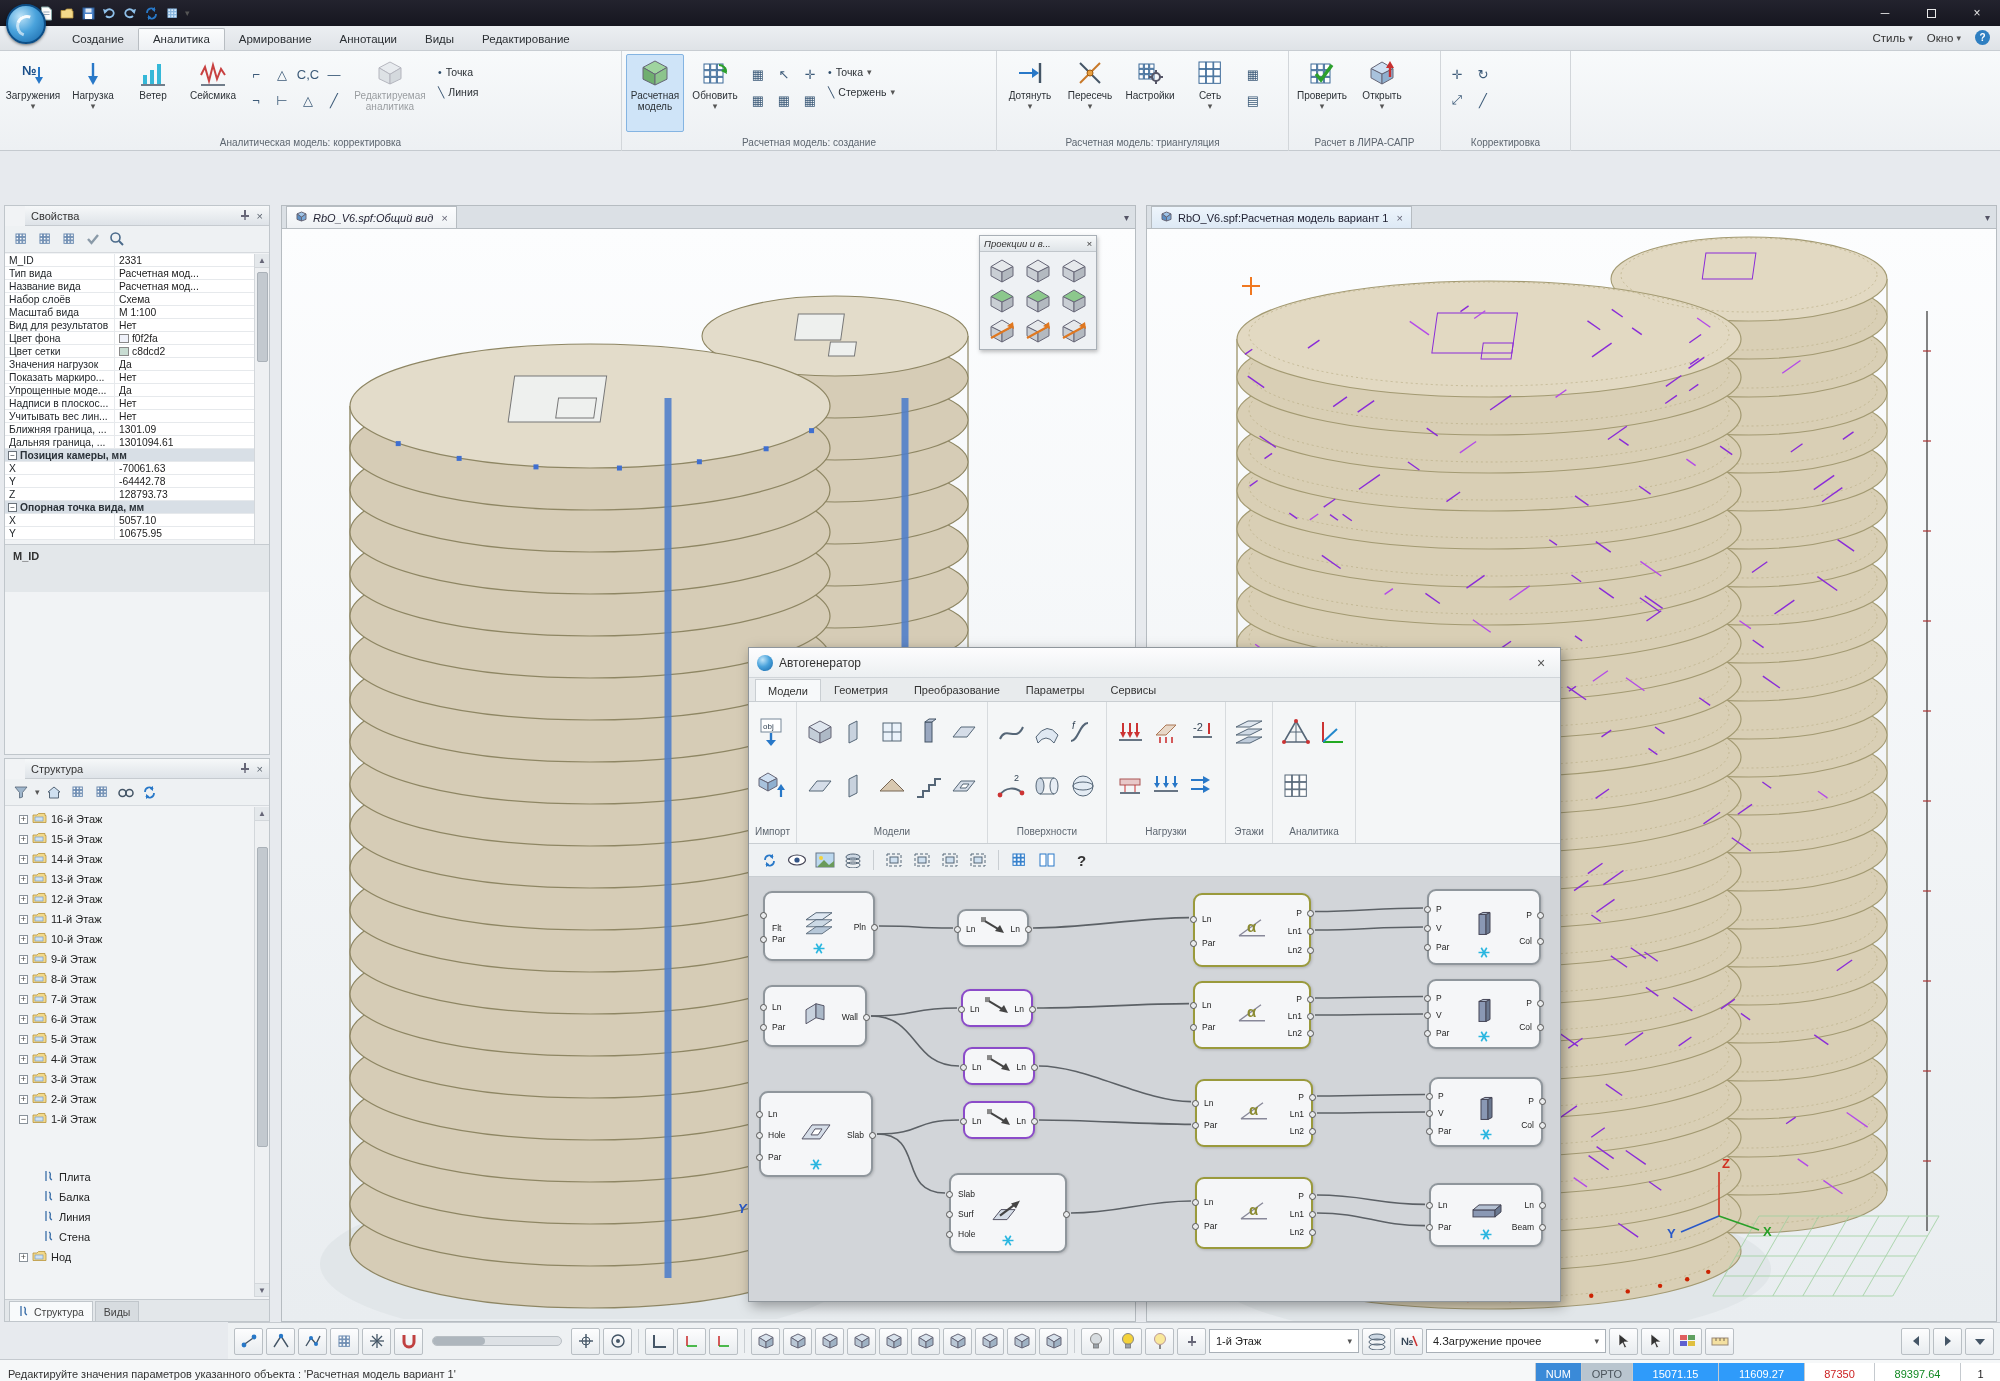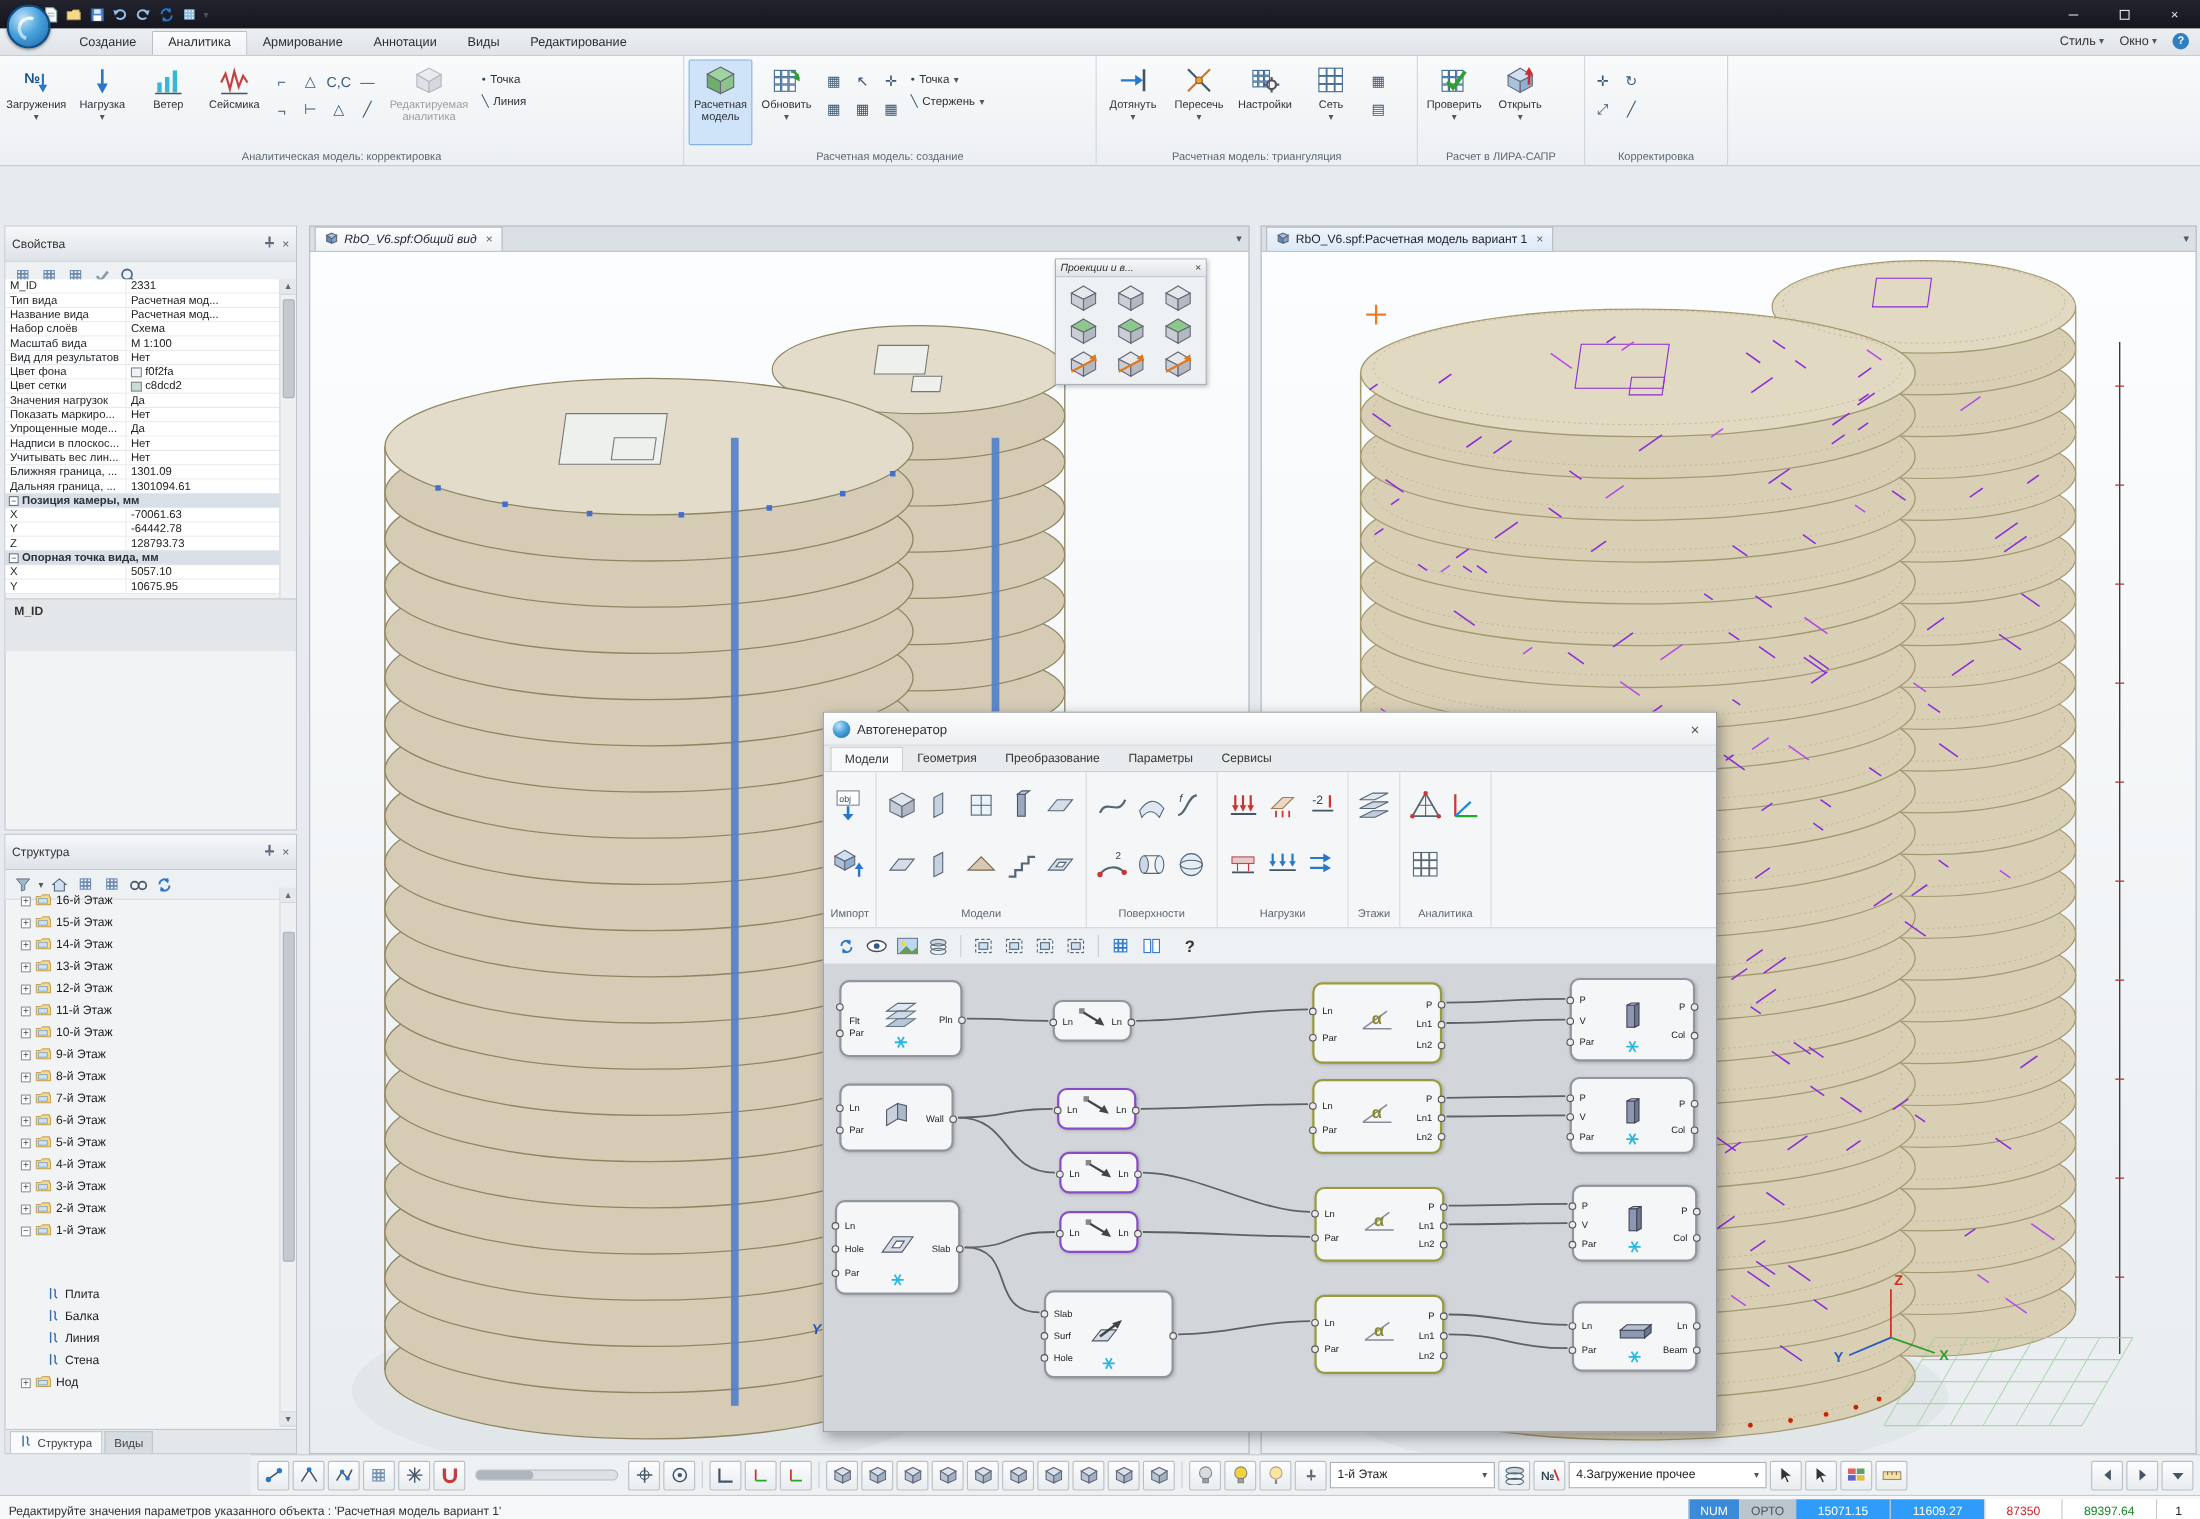--- a/index.html
+++ b/index.html
@@ -32,21 +32,21 @@
 .rbig.sel{background:#cfe4f8;border-color:#84b4e2;}
 .rbig.dis{opacity:.45;}
 .rbig-ic{width:30px;height:30px;display:flex;align-items:center;justify-content:center;}
 .rbig-lb{font-size:10px;text-align:center;line-height:11px;margin-top:2px;color:#2c3136;white-space:pre-line;}
 .rsmallgrid{display:grid;grid-template-rows:repeat(2,24px);grid-auto-flow:column;gap:2px;padding-top:8px;}
 .rsm{width:24px;height:24px;display:flex;align-items:center;justify-content:center;border:1px solid transparent;color:#3c5a78;font-size:13px;}
 .rstackcol{display:flex;flex-direction:column;gap:4px;padding-top:10px;}
 .rstack{display:flex;align-items:center;gap:4px;font-size:10.5px;padding:2px 4px;color:#2c3136;white-space:nowrap;}
 
 .panel{position:absolute;background:#f1f3f5;border:1px solid #c0c6cb;}
-.panel-header{height:32px;background:linear-gradient(#f6f8f9,#dee3e8);border-bottom:1px solid #c6cbd0;display:flex;align-items:center;padding:0 6px;font-size:11px;color:#333;}
+.panel-header{height:20px;background:linear-gradient(#f6f8f9,#dee3e8);border-bottom:1px solid #c6cbd0;display:flex;align-items:center;padding:0 6px;font-size:11px;color:#333;margin-left:20px;}
 .ph-tools{margin-left:auto;display:flex;gap:6px;align-items:center;color:#5d6670;}
 .panel-toolbar{height:27px;display:flex;align-items:center;gap:4px;padding:0 6px;background:#eef1f3;border-bottom:1px solid #d6dade;}
 .tico{width:20px;height:20px;display:flex;align-items:center;justify-content:center;}
 .prow{display:flex;height:13px;font-size:10.3px;background:#fff;border-bottom:1px solid #e6e9ec;align-items:center;}
 .prow .pname{width:110px;padding-left:4px;border-right:1px solid #e6e9ec;white-space:nowrap;overflow:hidden;color:#23272b;height:100%;display:flex;align-items:center;}
 .prow .pval{flex:1;padding-left:4px;white-space:nowrap;overflow:hidden;display:flex;align-items:center;gap:3px;height:100%;}
 .prow.section{background:#d8dfe6;font-weight:bold;color:#2a3138;}
 .prow.section .secicon{width:9px;height:9px;border:1px solid #6a727a;background:#fff;font-size:8px;line-height:7px;text-align:center;margin:0 3px;font-weight:normal;}
 .swatch{width:10px;height:9px;border:1px solid #888;display:inline-block;}
 .vscroll{position:absolute;width:15px;background:#eef0f2;border-left:1px solid #d3d7db;}
@@ -59,21 +59,21 @@
 .stab{height:20px;display:flex;align-items:center;gap:4px;padding:0 8px;font-size:10.5px;border:1px solid #c0c6cb;border-bottom:none;background:#d7dce0;color:#444;}
 .stab.active{background:#f8fafb;}
 
 .viewport{position:absolute;background:#dde2e6;}
 .vtabbar{height:24px;background:#dbe0e5;border:1px solid #b6bcc1;display:flex;align-items:flex-end;padding-left:4px;}
 .vtab{height:22px;background:linear-gradient(#fcfdfe,#eef1f4);border:1px solid #b6bcc1;border-bottom:none;display:flex;align-items:center;gap:5px;padding:0 8px;font-size:11px;color:#223;}
 .vtab-close{color:#667;font-size:11px;margin-left:3px;}
 .vtab-chev{margin-left:auto;margin-right:6px;color:#556;font-size:10px;align-self:center;}
 .vcontent{position:absolute;left:0;right:0;top:24px;bottom:0;background:linear-gradient(#fcfdfe,#e9edf0);border:1px solid #b6bcc1;border-top:none;overflow:hidden;}
 
-#proj-palette{position:absolute;width:138px;background:#eef1f4;border:1px solid #a9b0b7;box-shadow:1px 2px 4px rgba(0,0,0,.25);}
+#proj-palette{position:absolute;width:118px;background:#eef1f4;border:1px solid #a9b0b7;box-shadow:1px 2px 4px rgba(0,0,0,.25);}
 #proj-header{height:16px;display:flex;align-items:center;font-size:9.5px;color:#333;padding:0 4px;background:linear-gradient(#f7f9fa,#dfe4e8);border-bottom:1px solid #c0c6cb;}
 #proj-grid{display:grid;grid-template-columns:repeat(3,1fr);gap:3px;padding:5px;}
 .proj-cell{display:flex;align-items:center;justify-content:center;height:27px;}
 
 #cross2{position:absolute;width:18px;height:18px;}
 #cross2:before,#cross2:after{content:"";position:absolute;background:#f07820;}
 #cross2:before{left:8px;top:0;width:2px;height:18px;}
 #cross2:after{left:0;top:8px;width:18px;height:2px;}
 
 #autogen{position:absolute;left:748px;top:647px;width:813px;height:655px;background:#f0f2f3;border:1px solid #8f969c;box-shadow:3px 4px 12px rgba(0,0,0,.35);z-index:20;}

